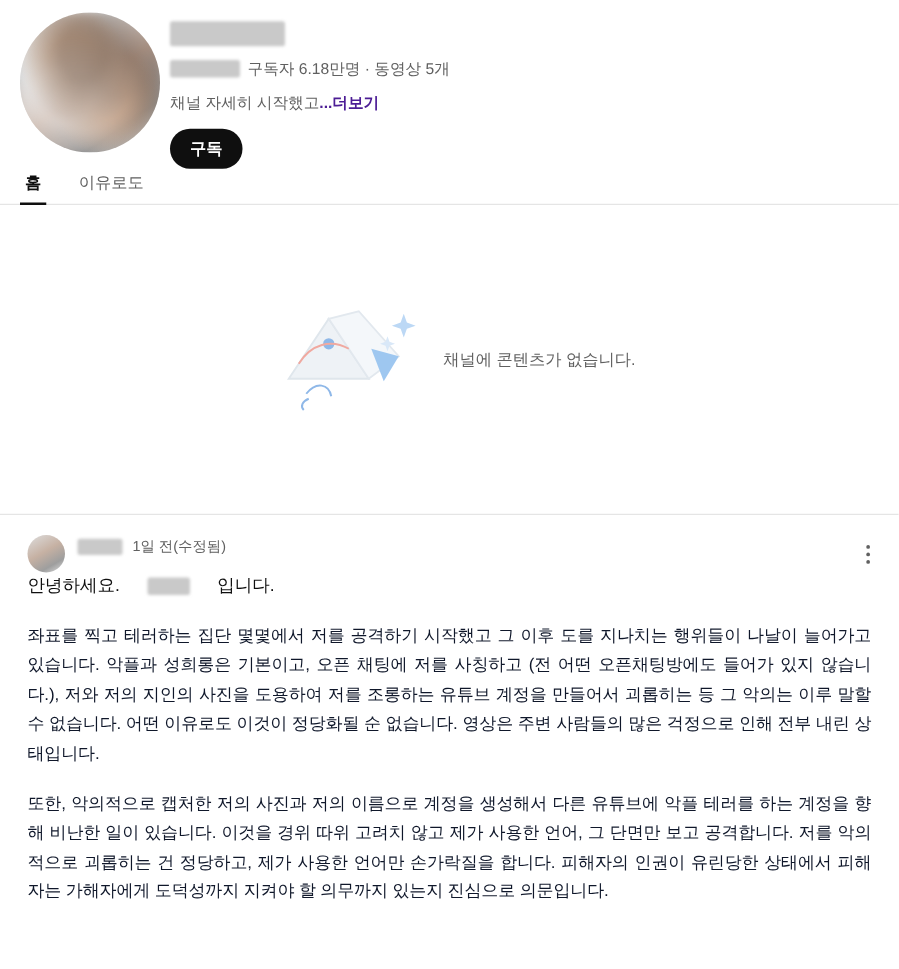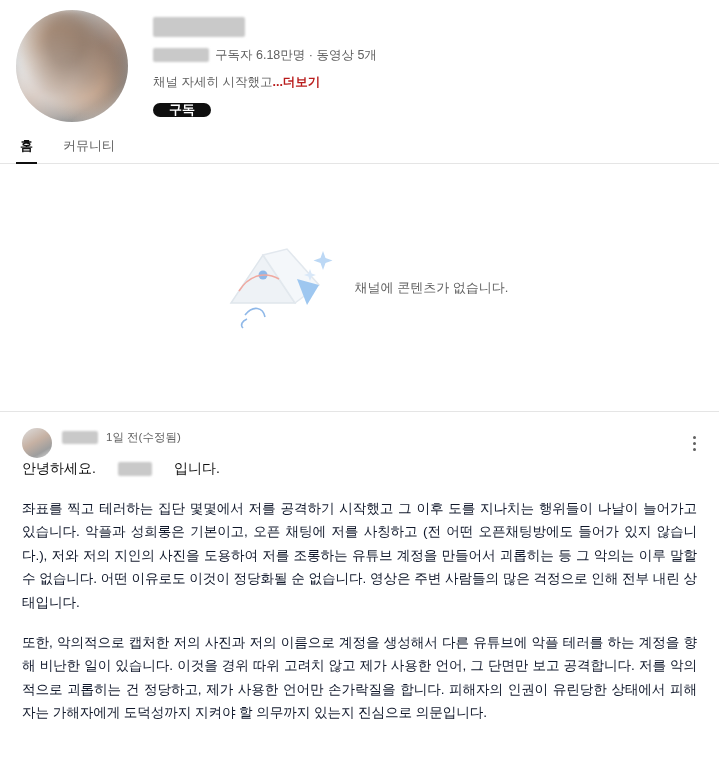--- a/index.html
+++ b/index.html
@@ -10,21 +10,21 @@
     font-family: "Liberation Sans", sans-serif;
     color: #0f0f0f;
     overflow: hidden;
   }
   .page { position: relative; width: 719px; height: 775px; background:#fff; }
 
   
   .channel-header {
     display: flex;
     padding: 10px 12px 0 16px;
-    gap: 25px;
+    gap: 8px;
     height: 128px;
   }
   .avatar {
     width: 112px; height: 112px;
     border-radius: 50%;
     flex: 0 0 112px;
     background:
       radial-gradient(circle at 38% 34%, #d7b79c 0 18%, rgba(215,183,156,0) 42%),
       radial-gradient(circle at 62% 62%, #c9a183 0 16%, rgba(201,161,131,0) 46%),
       linear-gradient(145deg, #e6e6e6 0%, #cfcfcf 28%, #b9a294 52%, #8e8e8e 78%, #dcdcdc 100%);
@@ -51,27 +51,27 @@
     vertical-align: middle;
     filter: blur(1.1px);
     user-select: none;
   }
   .ch-name-row { display:flex; align-items:center; height: 26px; }
   .ch-name { width: 92px; height: 20px; }
   .ch-sub-row { display:flex; align-items:center; gap: 6px; margin-top: 6px; height: 18px; }
   .ch-handle { width: 56px; height: 14px; }
   .ch-stats { font-size: 12.5px; color: #606060; }
   .ch-desc { margin-top: 10px; font-size: 12.5px; color: #606060; }
-  .ch-desc .more { color: #b91c1c; font-weight: 600; }
+  .ch-desc .more { color: #4c1d95; font-weight: 600; }
   .subscribe-btn {
     margin-top: 12px;
     display: inline-flex; align-items:center; justify-content:center;
     background: #0f0f0f; color:#fff;
     border: none; border-radius: 18px;
-    height: 14px; padding: 0 16px;
+    height: 32px; padding: 0 16px;
     font-size: 13px; font-weight: 700;
     font-family: "Liberation Sans", sans-serif;
     cursor: pointer;
   }
 
   
   .tabs {
     display: flex;
     gap: 22px;
     padding: 0 16px;
@@ -165,21 +165,21 @@
       </div>
       <div class="ch-desc">
         <span>채널 자세히 시작했고</span><span class="more">...더보기</span>
       </div>
       <button class="subscribe-btn">구독</button>
     </div>
   </div>
 
   <div class="tabs">
     <div class="tab active">홈</div>
-    <div class="tab">커뮤니티</div>
+    <div class="tab">이유로도</div>
   </div>
 
   <div class="empty-state">
     <svg class="empty-illus" viewBox="0 0 130 110">
       <path d="M20 70 L52 22 L84 70 Z" fill="#eef2f6" stroke="#dfe6ec" stroke-width="1.5"></path>
       <path d="M52 22 L84 70 L108 52 L76 16 Z" fill="#f4f7fa" stroke="#e2e8ee" stroke-width="1.5"></path>
       <path d="M86 46 L108 52 L96 72 Z" fill="#9ec7f0"></path>
       <circle cx="52" cy="42" r="4.5" fill="#8fb8e8"></circle>
       <path d="M28 58 c10 -16 26 -20 40 -12" fill="none" stroke="#f0a9a0" stroke-width="1.6"></path>
       <path d="M34 82 c8 -10 18 -8 20 2" fill="none" stroke="#8fb8e8" stroke-width="1.6"></path>

